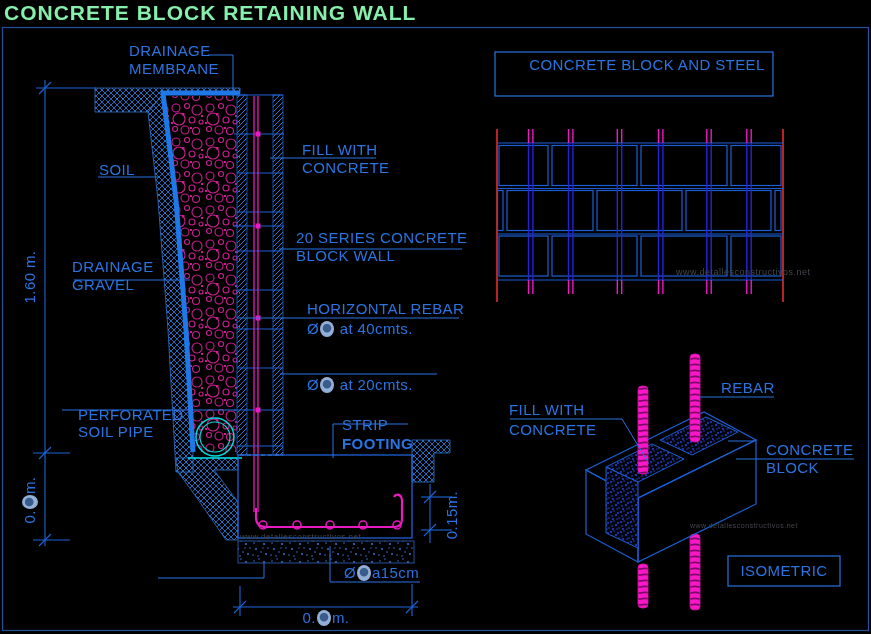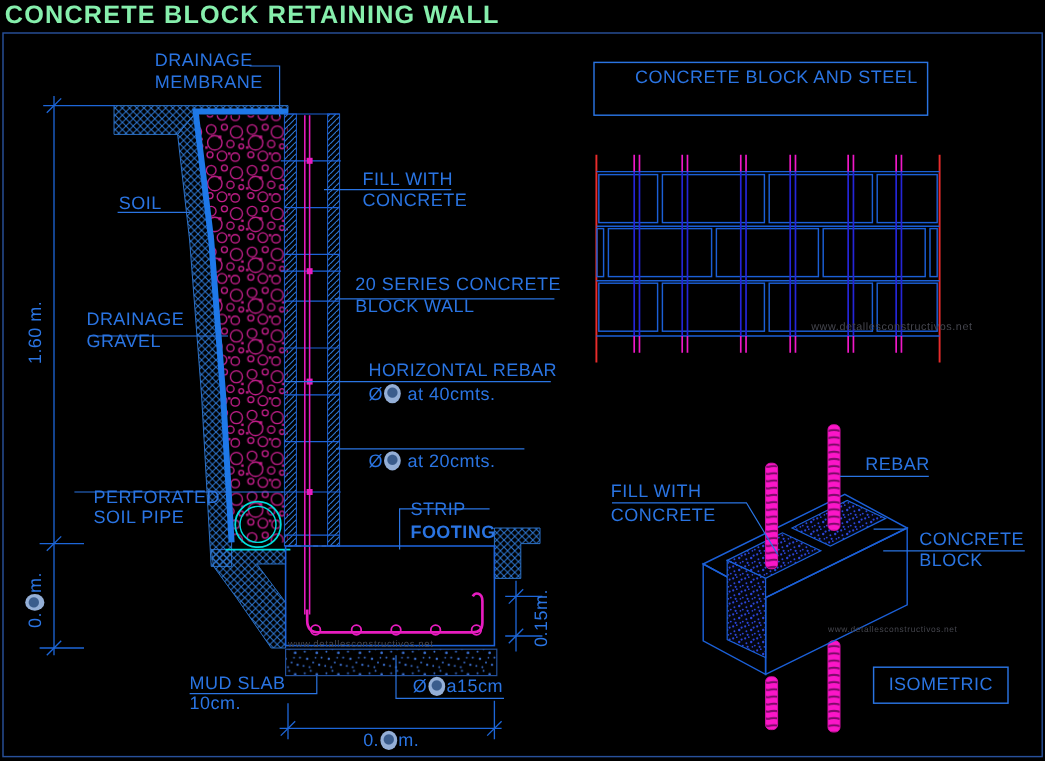--- a/index.html
+++ b/index.html
@@ -257,24 +257,20 @@
 <div class="lbl" style="left:62px;top:406px;line-height:17px;margin-left:16px;">
   <div>PERFORATED</div>
   <div>SOIL PIPE</div>
 </div>
 
 <div class="lbl" style="left:342px;top:390px;line-height:16px;margin-top:27px;">
   <div>STRIP</div>
   <div style="margin-top:3px;font-weight:bold;">FOOTING</div>
 </div>
 
-<div class="lbl" style="left:158px;top:561px;line-height:17px;">
-  <div>MUD SLAB</div>
-  <div>10cm.</div>
-</div>
 
 <div class="lbl" style="left:344px;top:564px;"><span>Ø</span><span class="blob"></span><span>a15cm</span></div>
 
 <div class="lbl vdim ctr" style="left:-5px;top:268px;width:70px;">1.60 m.</div>
 <div class="lbl vdim ctr" style="left:0px;top:491px;width:60px;"><span>0.</span><span class="blob"></span><span>m.</span></div>
 <div class="lbl vdim ctr" style="left:424px;top:506px;width:56px;">0.15m.</div>
 <div class="lbl ctr" style="left:296px;top:609px;width:60px;"><span>0.</span><span class="blob"></span><span>m.</span></div>
 
 <div class="lbl ctr" style="left:495px;top:55px;width:304px;line-height:19px;">
   <div>CONCRETE BLOCK AND STEEL</div>

